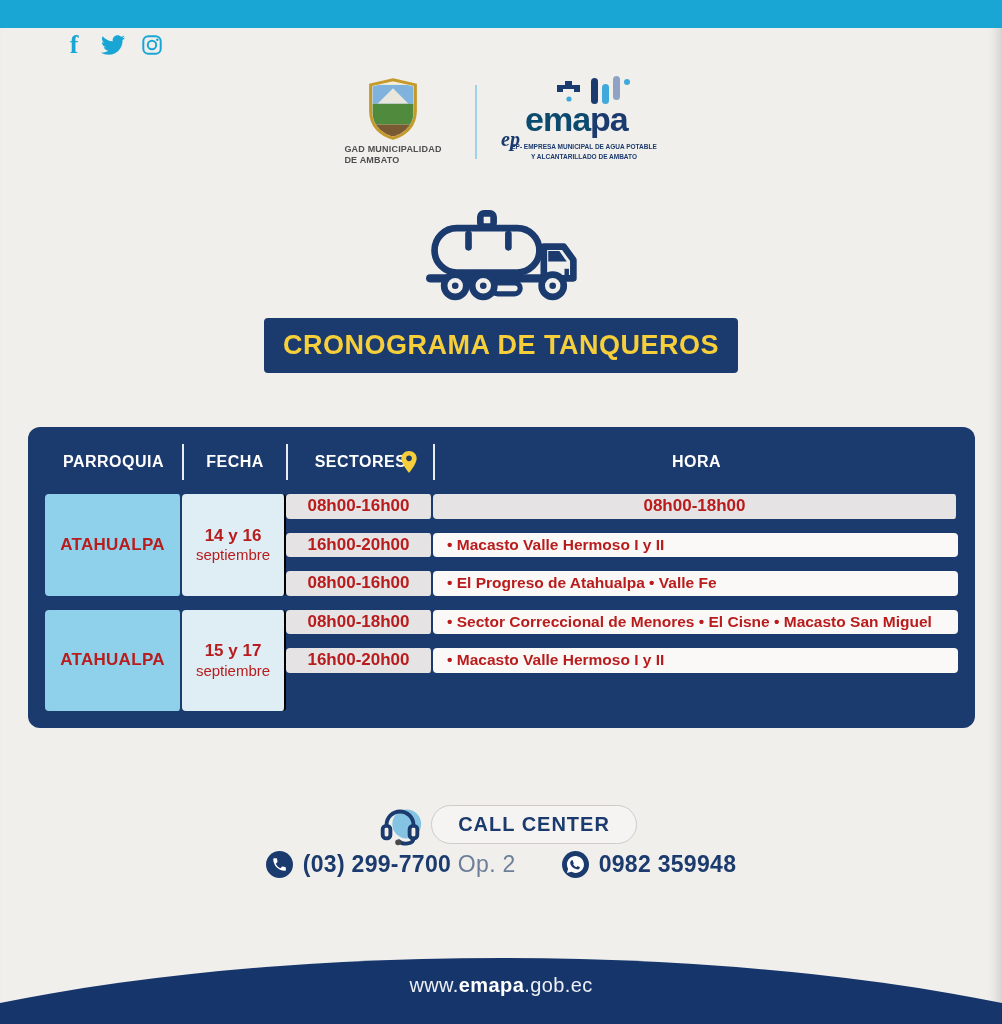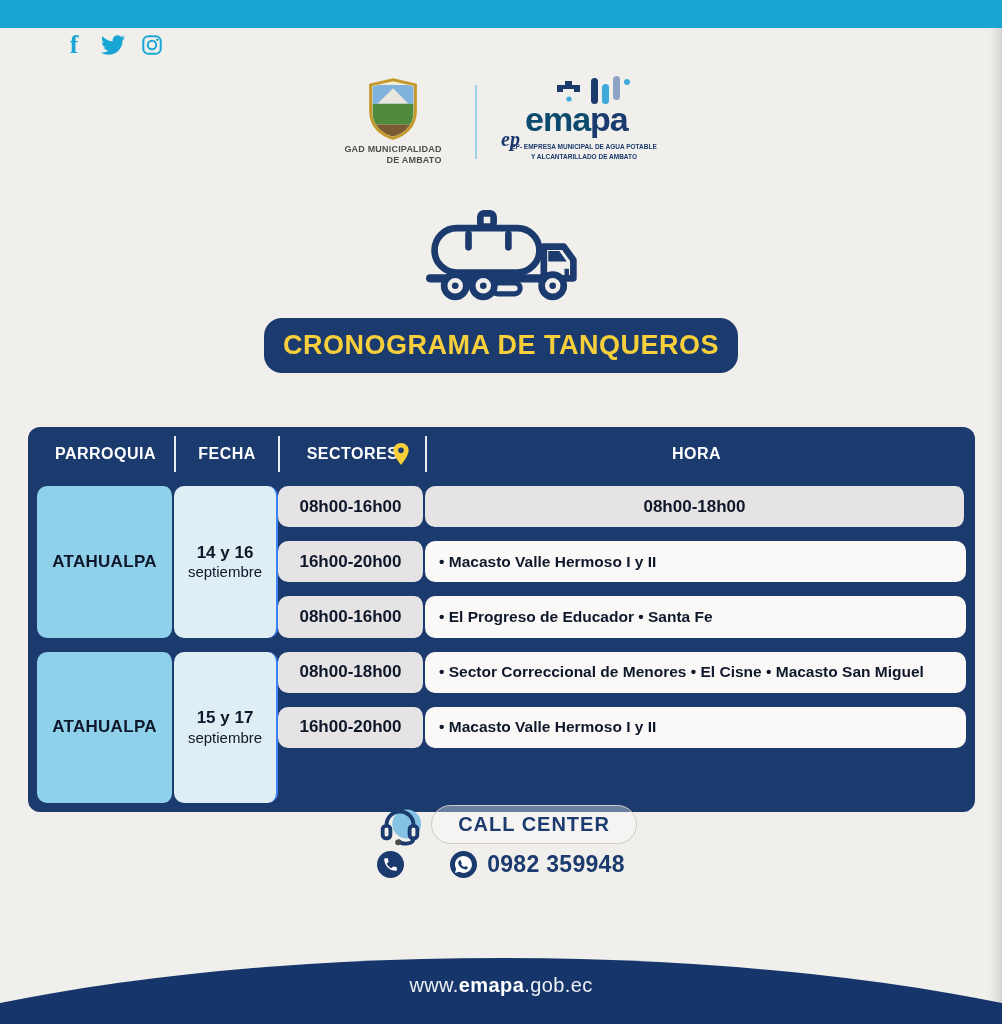--- a/index.html
+++ b/index.html
@@ -14,48 +14,48 @@
   .topbar { position:absolute; top:0; left:0; width:100%; height:28px; background:#1aa6d4; }
 
   
   .social { position:absolute; top:33px; left:62px; display:flex; align-items:center; gap:15px; }
   .social .s-icon { width:24px; height:24px; display:flex; align-items:center; justify-content:center; color:#1aa6d4; cursor:pointer; }
   .fb-f { font-weight:bold; font-size:26px; font-family:"Liberation Serif", serif; line-height:1; }
 
   
   .logos { position:absolute; top:76px; left:0; width:100%; display:flex; justify-content:center; align-items:center; gap:22px; }
   .gad { display:flex; flex-direction:column; align-items:center; width:120px; }
-  .gad-caption { margin-top:4px; font-size:9px; font-weight:bold; color:#4e4e4e; text-align:right; line-height:1.25; letter-spacing:.2px; }
+  .gad-caption { margin-top:4px; font-size:9px; font-weight:bold; color:#4e4e4e; text-align:left; line-height:1.25; letter-spacing:.2px; }
   .logo-divider { width:2px; height:74px; background:#9fd2e8; }
   .emapa-logo { position:relative; width:170px; height:92px; }
   .emapa-glyphs { position:absolute; top:0; left:52px; }
   .emapa-word { position:absolute; top:26px; left:26px; font-size:34px; font-weight:bold; letter-spacing:-1px; line-height:1; }
   .emapa-word .p1 { color:#0c4a6e; } .emapa-word .p2 { color:#1b3a6e; }
   .emapa-ep { position:absolute; top:52px; left:2px; font-family:"Liberation Serif", serif; font-style:italic; font-weight:bold; font-size:20px; color:#1b3a6e; }
   .emapa-tagline { position:absolute; top:66px; left:0; width:170px; text-align:center; font-size:6.5px; font-weight:bold; color:#1b3a6e; line-height:1.5; }
 
   
   .truck-wrap { position:absolute; top:206px; left:0; width:100%; display:flex; justify-content:center; }
 
   
   .banner { position:absolute; top:318px; left:50%; transform:translateX(-50%); width:474px; height:55px;
-    background:#1b3a6e; border-radius:18px; display:flex; align-items:center; justify-content:center; }
+    background:#1b3a6e; border-radius:4px; display:flex; align-items:center; justify-content:center; }
   .banner span { color:#f6cf3b; font-size:27px; font-weight:bold; letter-spacing:.5px; }
 
   
-  .sched { position:absolute; top:427px; left:28px; width:947px; height:385px;
-    background:#1b3a6e; border-radius:12px; padding:9px;
+  .sched { position:absolute; top:427px; left:28px; width:947px; height:301px;
+    background:#1b3a6e; border-radius:12px; padding:17px;
     display:grid; grid-template-columns:137px 104px 147px 1fr; grid-template-rows:36px repeat(6,1fr); row-gap:14px; }
   .hcell { background:#1b3a6e; color:#fff; font-weight:bold; font-size:16px; letter-spacing:.5px;
     display:flex; align-items:center; justify-content:center; position:relative; }
   .hcell + .hcell { border-left:2px solid rgba(255,255,255,.9); }
   .hcell .pin { position:absolute; right:16px; top:50%; transform:translateY(-50%); }
-  .cell { display:flex; align-items:center; justify-content:center; color:#0f172a; border-radius:10px; }
+  .cell { display:flex; align-items:center; justify-content:center; color:#b91c1c; border-radius:4px; }
   .col-par { background:#8fd1ea; font-weight:bold; font-size:17px; letter-spacing:.3px; border-right:2px solid #1b3a6e; }
-  .col-fec { background:#dfeef5; flex-direction:column; line-height:1.25; border-right:2px solid #3b82f6; }
+  .col-fec { background:#dfeef5; flex-direction:column; line-height:1.25; border-right:2px solid #000000; }
   .col-fec .f1 { font-weight:bold; font-size:17px; }
   .col-fec .f2 { font-size:15px; }
   .col-hora { background:#e5e3e4; font-weight:bold; font-size:17px; border-right:2px solid #1b3a6e; }
   .col-sec { background:#faf9f8; justify-content:flex-start; padding-left:14px; font-weight:bold; font-size:15.5px; }
   .g1 { grid-row:2 / 5; } .g2 { grid-row:5 / 8; }
 
   
   .callcenter { position:absolute; top:799px; left:5px; width:100%; display:flex; justify-content:center; align-items:center; gap:6px; }
   .cc-pill { border:1.5px solid #cfccc7; border-radius:22px; padding:7px 26px; color:#1b3a6e; font-weight:bold; font-size:20px; letter-spacing:1px; background:rgba(255,255,255,.35); cursor:pointer; }
   .phones { position:absolute; top:851px; left:0; width:100%; display:flex; justify-content:center; align-items:center; gap:10px; }
@@ -183,21 +183,21 @@
   <div class="cell col-hora">08h00-18h00</div>
   <div class="cell col-hora">16h00-20h00</div>
   <div class="cell col-sec">• Macasto Valle Hermoso I y II</div>
 
   <div class="cell col-par g2">ATAHUALPA</div>
   <div class="cell col-fec g2">
     <span class="f1">15 y 17</span>
     <span class="f2">septiembre</span>
   </div>
   <div class="cell col-hora">08h00-16h00</div>
-  <div class="cell col-sec">• El Progreso de Educador • Santa Fe</div>
+  <div class="cell col-sec">• El Progreso de Atahualpa • Valle Fe</div>
   <div class="cell col-hora">08h00-18h00</div>
   <div class="cell col-sec">• Sector Correccional de Menores • El Cisne • Macasto San Miguel</div>
   <div class="cell col-hora">16h00-20h00</div>
   <div class="cell col-sec">• Macasto Valle Hermoso I y II</div>
 </div>
 
 <div class="callcenter">
   <svg width="50" height="50" viewBox="0 0 52 52">
     <circle cx="33" cy="26" r="15" fill="#85c3e2"></circle>
     <g stroke="#1b3a6e" stroke-width="4" fill="none" stroke-linecap="round">
@@ -211,20 +211,21 @@
   <div class="cc-pill">CALL CENTER</div>
 </div>
 
 <div class="phones">
   <svg width="27" height="27" viewBox="0 0 24 24">
     <circle cx="12" cy="12" r="12" fill="#1b3a6e"></circle>
     <g transform="translate(4.6,4.6) scale(0.62)">
       <path fill="#fff" d="M6.62 10.79c1.44 2.83 3.76 5.14 6.59 6.59l2.2-2.21c.27-.27.67-.36 1.02-.24 1.12.37 2.33.57 3.57.57.55 0 1 .45 1 1V20c0 .55-.45 1-1 1-9.39 0-17-7.61-17-17 0-.55.45-1 1-1h3.5c.55 0 1 .45 1 1 0 1.25.2 2.45.57 3.57.11.35.03.74-.25 1.02l-2.2 2.2z"></path>
     </g>
   </svg>
+  <span class="phone-txt"><span>(03) 299-7700</span> <span class="phone-op">Op. 2</span></span>
   <span class="ph-gap"></span>
   <svg width="27" height="27" viewBox="0 0 24 24">
     <circle cx="12" cy="12" r="12" fill="#1b3a6e"></circle>
     <g transform="translate(4.4,4.4) scale(0.63)">
       <path fill="#fff" d="M12 0C5.4 0 0 5.4 0 12c0 2.1.6 4.1 1.6 5.9L0 24l6.3-1.6c1.7.9 3.7 1.5 5.7 1.5 6.6 0 12-5.4 12-12S18.6 0 12 0z"></path>
       <path fill="#1b3a6e" d="M8.6 6.7c-.3-.6-.5-.6-.8-.6h-.7c-.2 0-.6.1-.9.4C5 7.6 4.6 8.6 4.6 9.8c0 1.2.5 2.4 1.1 3.2.6.9 2.4 3.7 5.9 5.1 2.9 1.1 3.5.9 4.1.9.6-.1 2-.8 2.2-1.6.3-.8.3-1.4.2-1.6-.1-.1-.3-.2-.6-.4l-2.2-1c-.3-.1-.5-.2-.7.1l-.9 1.1c-.2.2-.3.2-.6.1-.3-.2-1.3-.5-2.5-1.6-.9-.8-1.5-1.8-1.7-2.1-.2-.3 0-.5.1-.6l.5-.6c.2-.2.2-.4.1-.6l-1-2.5z"></path>
     </g>
   </svg>
   <span class="phone-txt">0982 359948</span>
 </div>

